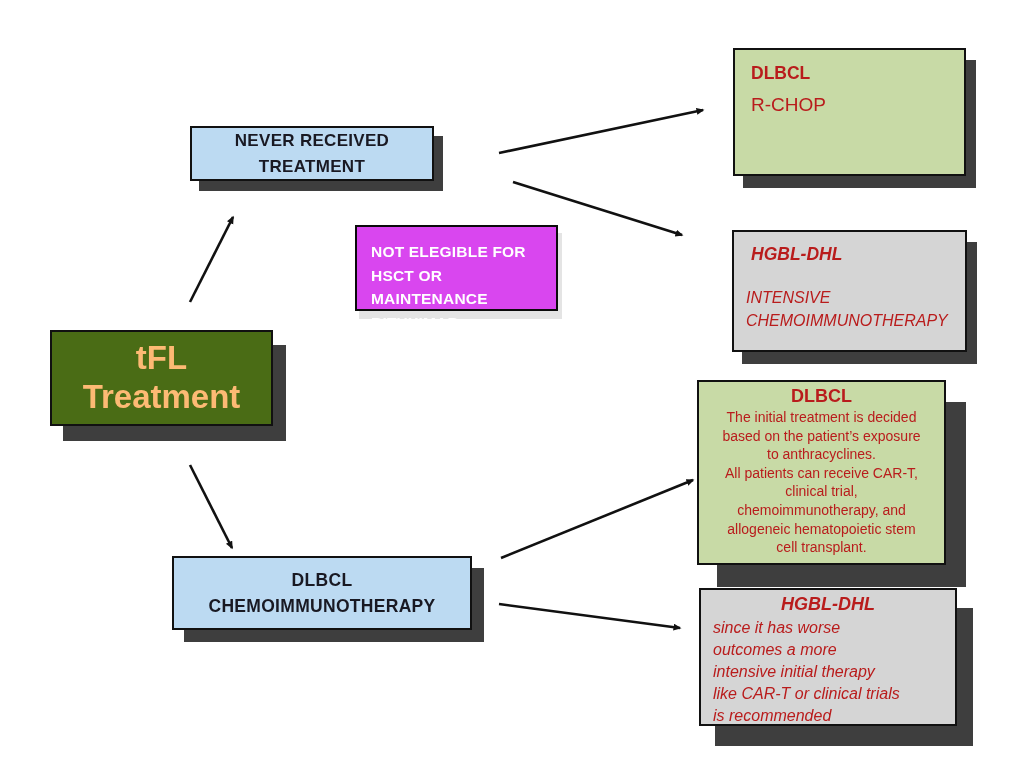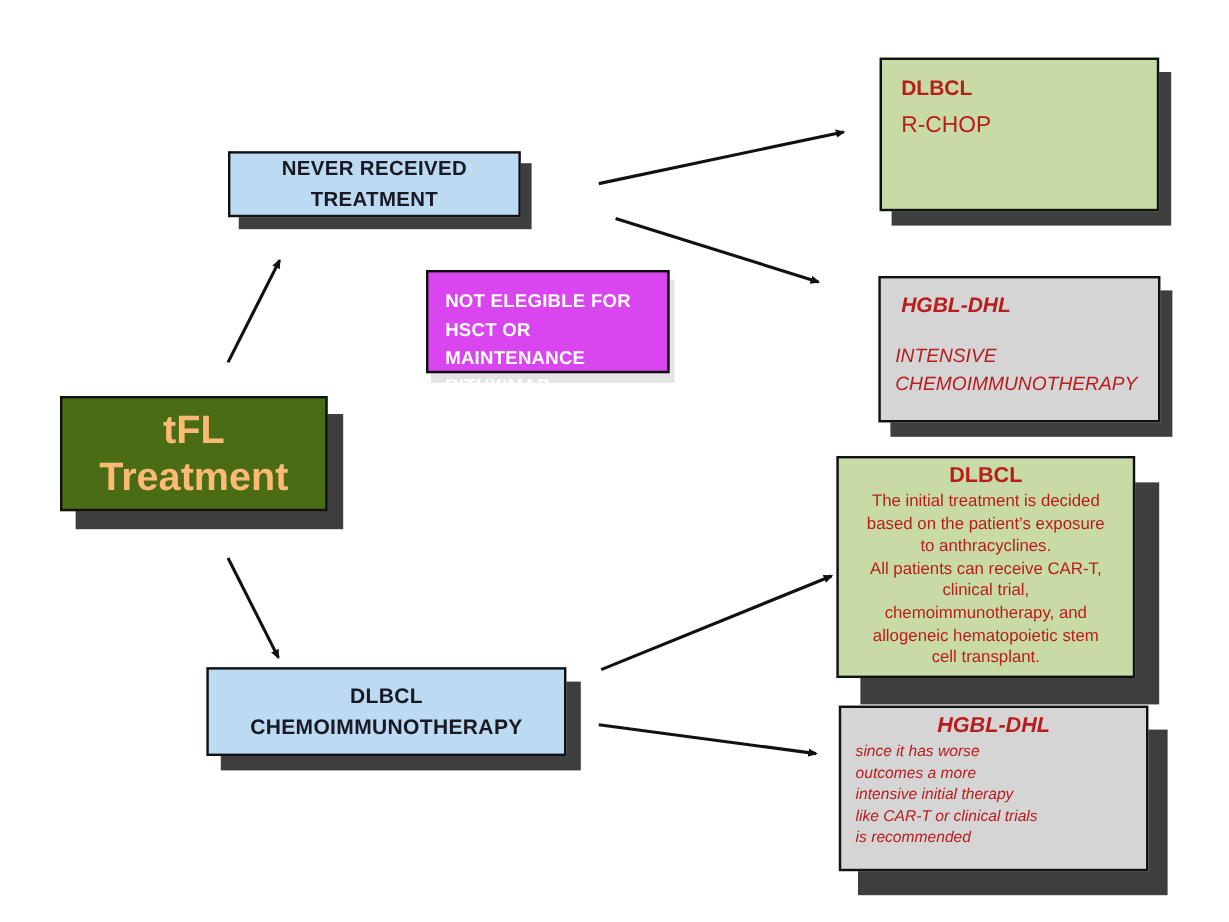--- a/index.html
+++ b/index.html
@@ -77,21 +77,21 @@
   .hgbl1 .body  { font-size: 16px; margin-top: 22px; line-height: 1.42; }
 
   .dlbcl2 { left: 697px; top: 380px; width: 249px; height: 185px;
             box-shadow: 20px 22px 0 #3e3e3e; padding: 4px 10px; }
   .dlbcl2 .title { font-size: 18px; text-align: center; }
   .dlbcl2 .body  { font-size: 14px; line-height: 1.33; margin-top: 1px; text-align: center; }
 
   .hgbl2 { left: 699px; top: 588px; width: 258px; height: 138px;
            box-shadow: 16px 20px 0 #3e3e3e; padding: 4px 12px; }
   .hgbl2 .title { font-size: 18px; text-align: center; }
-  .hgbl2 .body  { font-size: 13px; line-height: 1.38; margin-top: 2px; }
+  .hgbl2 .body  { font-size: 16px; line-height: 1.38; margin-top: 2px; }
 </style>
 </head>
 <body>
 
 <div class="canvas">
 
   <svg class="arrows" viewBox="0 0 1024 768" xmlns="http://www.w3.org/2000/svg">
     <defs>
       <marker id="ah" markerWidth="9" markerHeight="9" refX="6.5" refY="3.5" orient="auto" markerUnits="userSpaceOnUse">
         <path d="M0,0 L8,3.5 L0,7 Z" fill="#111111"></path>

